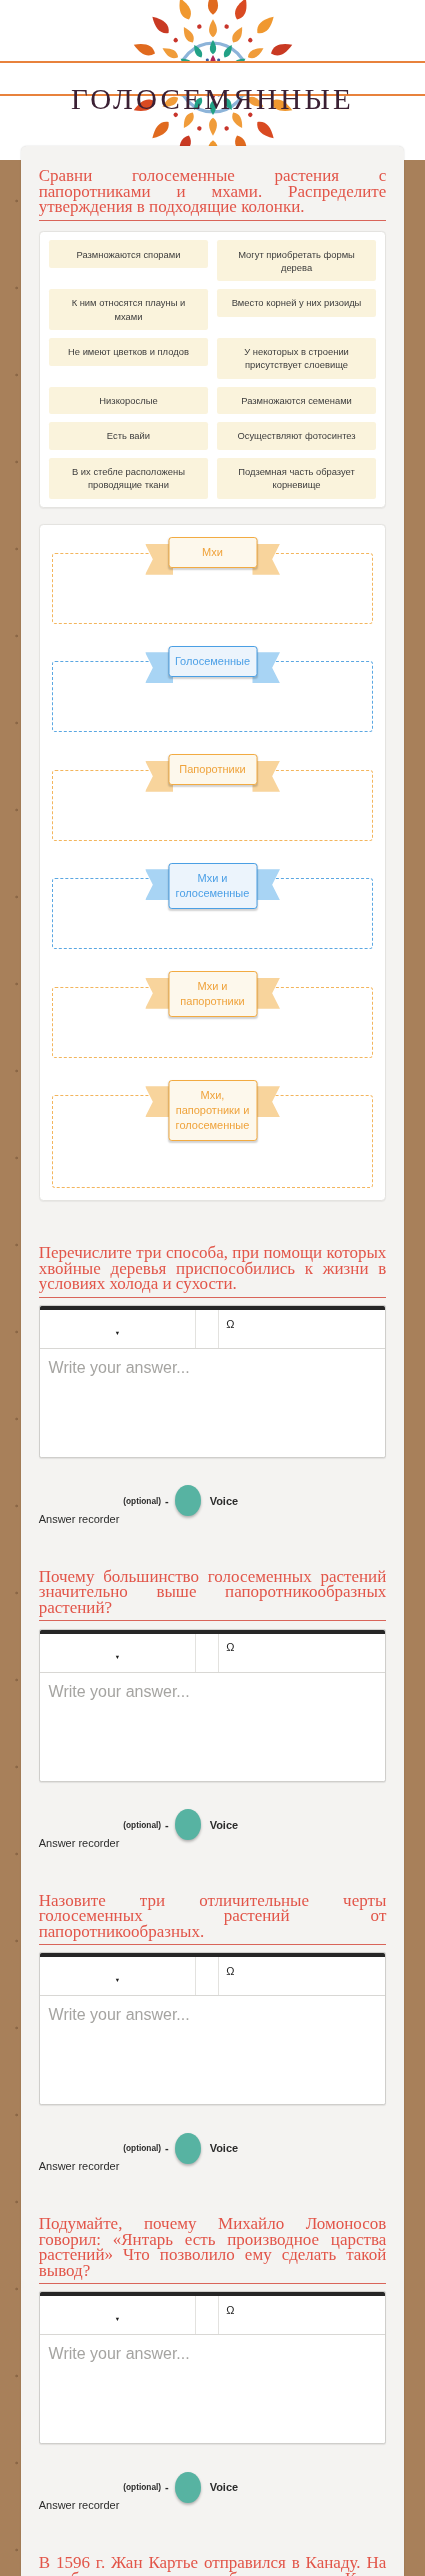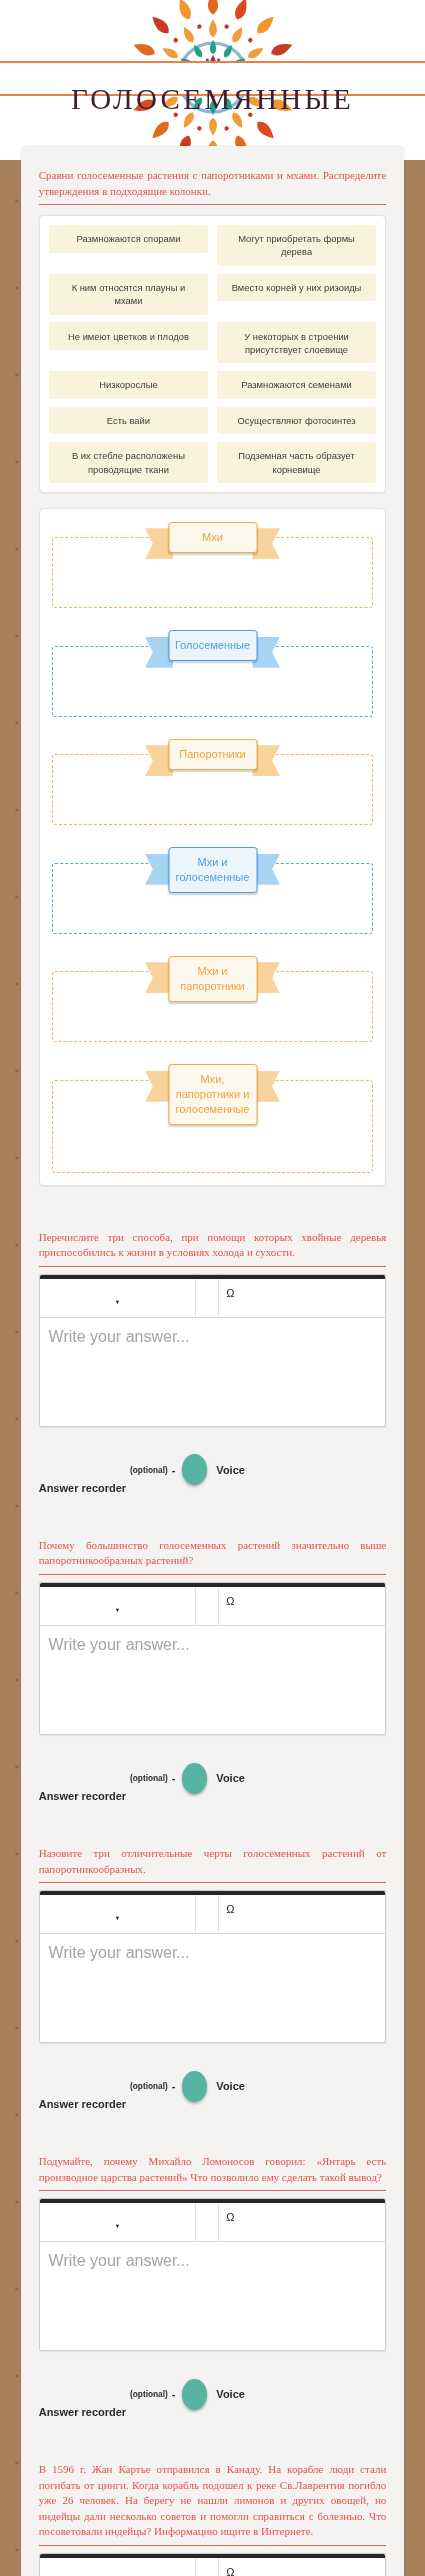--- a/index.html
+++ b/index.html
@@ -30,21 +30,21 @@
 
   
   .card {
     position:relative; margin:-14px 21px 0 21px;
     background:#f4f3f1; border-radius:5.5px;
     padding:22px 17.7px 20px 17.7px;
     box-shadow:0 0.6px 1.7px rgba(0,0,0,.18);
   }
 
   .q-title {
-    font-family:"Liberation Serif", serif; font-size:11px; line-height:15.5px;
+    font-family:"Liberation Serif", serif; font-size:17px; line-height:15.5px;
     color:#e25549; text-align:justify; text-align-last:left;
   }
   .hr-red { border:none; border-top:0.6px solid #d96459; margin-top:5px; }
 
   .panel {
     background:#ffffff; border:0.6px solid #e4e3e0; border-radius:4.4px;
     box-shadow:0 0.6px 1.1px rgba(0,0,0,.05);
   }
 
   
@@ -87,21 +87,21 @@
   .ed-cell-format { flex:0 0 45%; display:flex; justify-content:center; padding-top:9.4px; }
   .ed-caret { font-size:6.6px; color:#1f1f1f; background:none; border:none; cursor:pointer; line-height:8.9px; }
   .ed-divider { width:0.6px; background:#e3e2df; }
   .ed-gap { width:22px; }
   .ed-omega { background:none; border:none; cursor:pointer; font-size:11px; color:#222222; padding:7.8px 0 0 7.8px; line-height:12.2px; align-self:flex-start; }
   .ed-answer { display:block; width:100%; height:108px; border:none; resize:none; outline:none;
     padding:10px 8.9px; font-family:"Liberation Sans", sans-serif; font-size:16px; color:#444; background:transparent; }
   .ed-answer::placeholder { color:#a5a4a1; }
 
   .recorder { display:flex; align-items:center; margin-top:19px; }
-  .rec-label { font-size:11px; font-weight:bold; color:#2b2b2b;margin-top:36px; }
+  .rec-label { font-size:11px; font-weight:normal; color:#2b2b2b;margin-top:36px; }
   .rec-opt { font-size:8.3px; font-weight:bold; color:#2b2b2b; margin-left:3.9px; }
   .rec-dash { font-size:11px; font-weight:bold; color:#2b2b2b; margin-left:3.9px; }
   .rec-btn { width:25.5px; height:31px; margin-left:6.6px; border:none; border-radius:50%;
     background:#57b3a2; box-shadow:0 1.7px 2.8px rgba(0,0,0,.28); cursor:pointer; }
   .rec-voice { font-size:11px; font-weight:bold; color:#2b2b2b; margin-left:8.9px; }
 </style>
 </head>
 <body>
 
 <div class="header">

